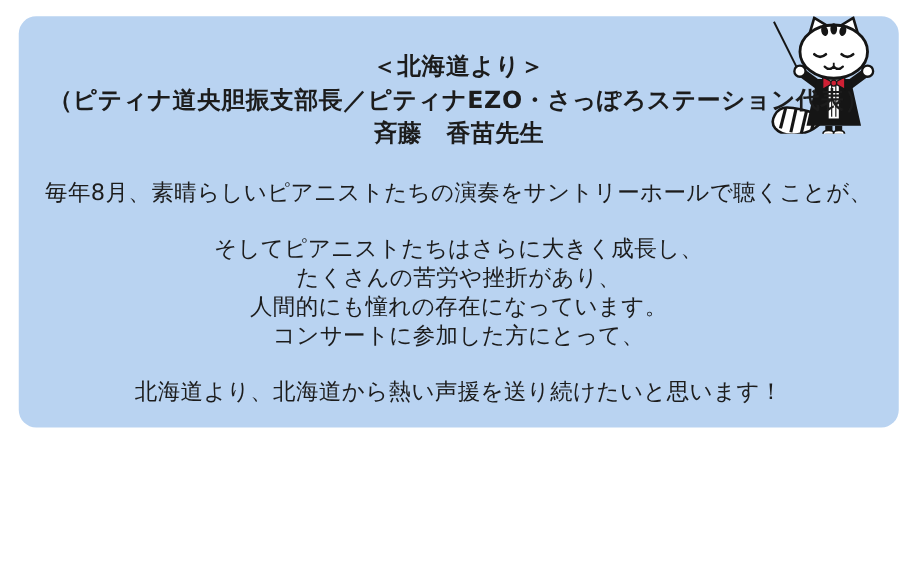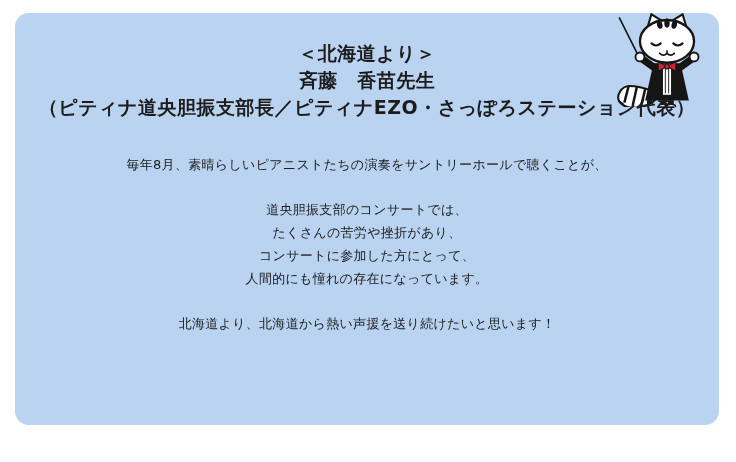--- a/index.html
+++ b/index.html
@@ -14,21 +14,21 @@
   .stage {
     position: relative;
     width: 736px;
     height: 462px;
   }
   .card {
     position: absolute;
     left: 15px;
     top: 13px;
     width: 704px;
-    height: 412px;
+    height: 329px;
     background: var(--card_bg, #b9d3f1);
     border-radius: 14px;
     overflow: hidden;
   }
   .cat-wrap {
     position: absolute;
     left: 600px;
     top: -2px;
     width: 104px;
     height: 96px;
@@ -42,23 +42,23 @@
     text-align: center;
     font-weight: bold;
     font-size: 19px;
     line-height: 27px;
     letter-spacing: 0.5px;
     color: var(--text_color, #1c1c1c);
   }
   .card-body {
     position: relative;
     z-index: 2;
-    margin-top: 32px;
+    margin-top: 22px;
     text-align: center;
-    font-size: 13px;
+    font-size: 18px;
     line-height: 23px;
     letter-spacing: 0.3px;
     color: var(--text_color, #1c1c1c);
   }
   .para { margin: 0; }
   .para + .para { margin-top: 22px; }
   .para p { margin: 0; }
 </style>
 </head>
 <body>
@@ -114,33 +114,33 @@
         <path d="M35 31 Q 39.5 35 44 31" fill="none" stroke="var(--line_black,#151515)" stroke-width="2" stroke-linecap="round"></path>
         <path d="M56 31 Q 60.5 35 65 31" fill="none" stroke="var(--line_black,#151515)" stroke-width="2" stroke-linecap="round"></path>
 
         <line x1="50" y1="37.5" x2="50" y2="40.5" stroke="var(--line_black,#151515)" stroke-width="1.4"></line>
         <path d="M43 40.5 Q 46.5 44 50 40.5 Q 53.5 44 57 40.5" fill="none" stroke="var(--line_black,#151515)" stroke-width="1.7" stroke-linecap="round"></path>
       </svg>
     </div>
 
     <div class="card-header">
       <div>＜北海道より＞</div>
+      <div>（ピティナ道央胆振支部長／ピティナEZO・さっぽろステーション代表）</div>
       <div>斉藤　香苗先生</div>
-      <div>（ピティナ道央胆振支部長／ピティナEZO・さっぽろステーション代表）</div>
     </div>
 
     <div class="card-body">
       <div class="para">
         <p>毎年8月、素晴らしいピアニストたちの演奏をサントリーホールで聴くことが、</p>
       </div>
       <div class="para">
-        <p>道央胆振支部のコンサートでは、</p>
+        <p>そしてピアニストたちはさらに大きく成長し、</p>
         <p>たくさんの苦労や挫折があり、</p>
+        <p>人間的にも憧れの存在になっています。</p>
         <p>コンサートに参加した方にとって、</p>
-        <p>人間的にも憧れの存在になっています。</p>
       </div>
       <div class="para">
         <p>北海道より、北海道から熱い声援を送り続けたいと思います！</p>
       </div>
     </div>
 
   </div>
 </div>
 
 </body></html>

